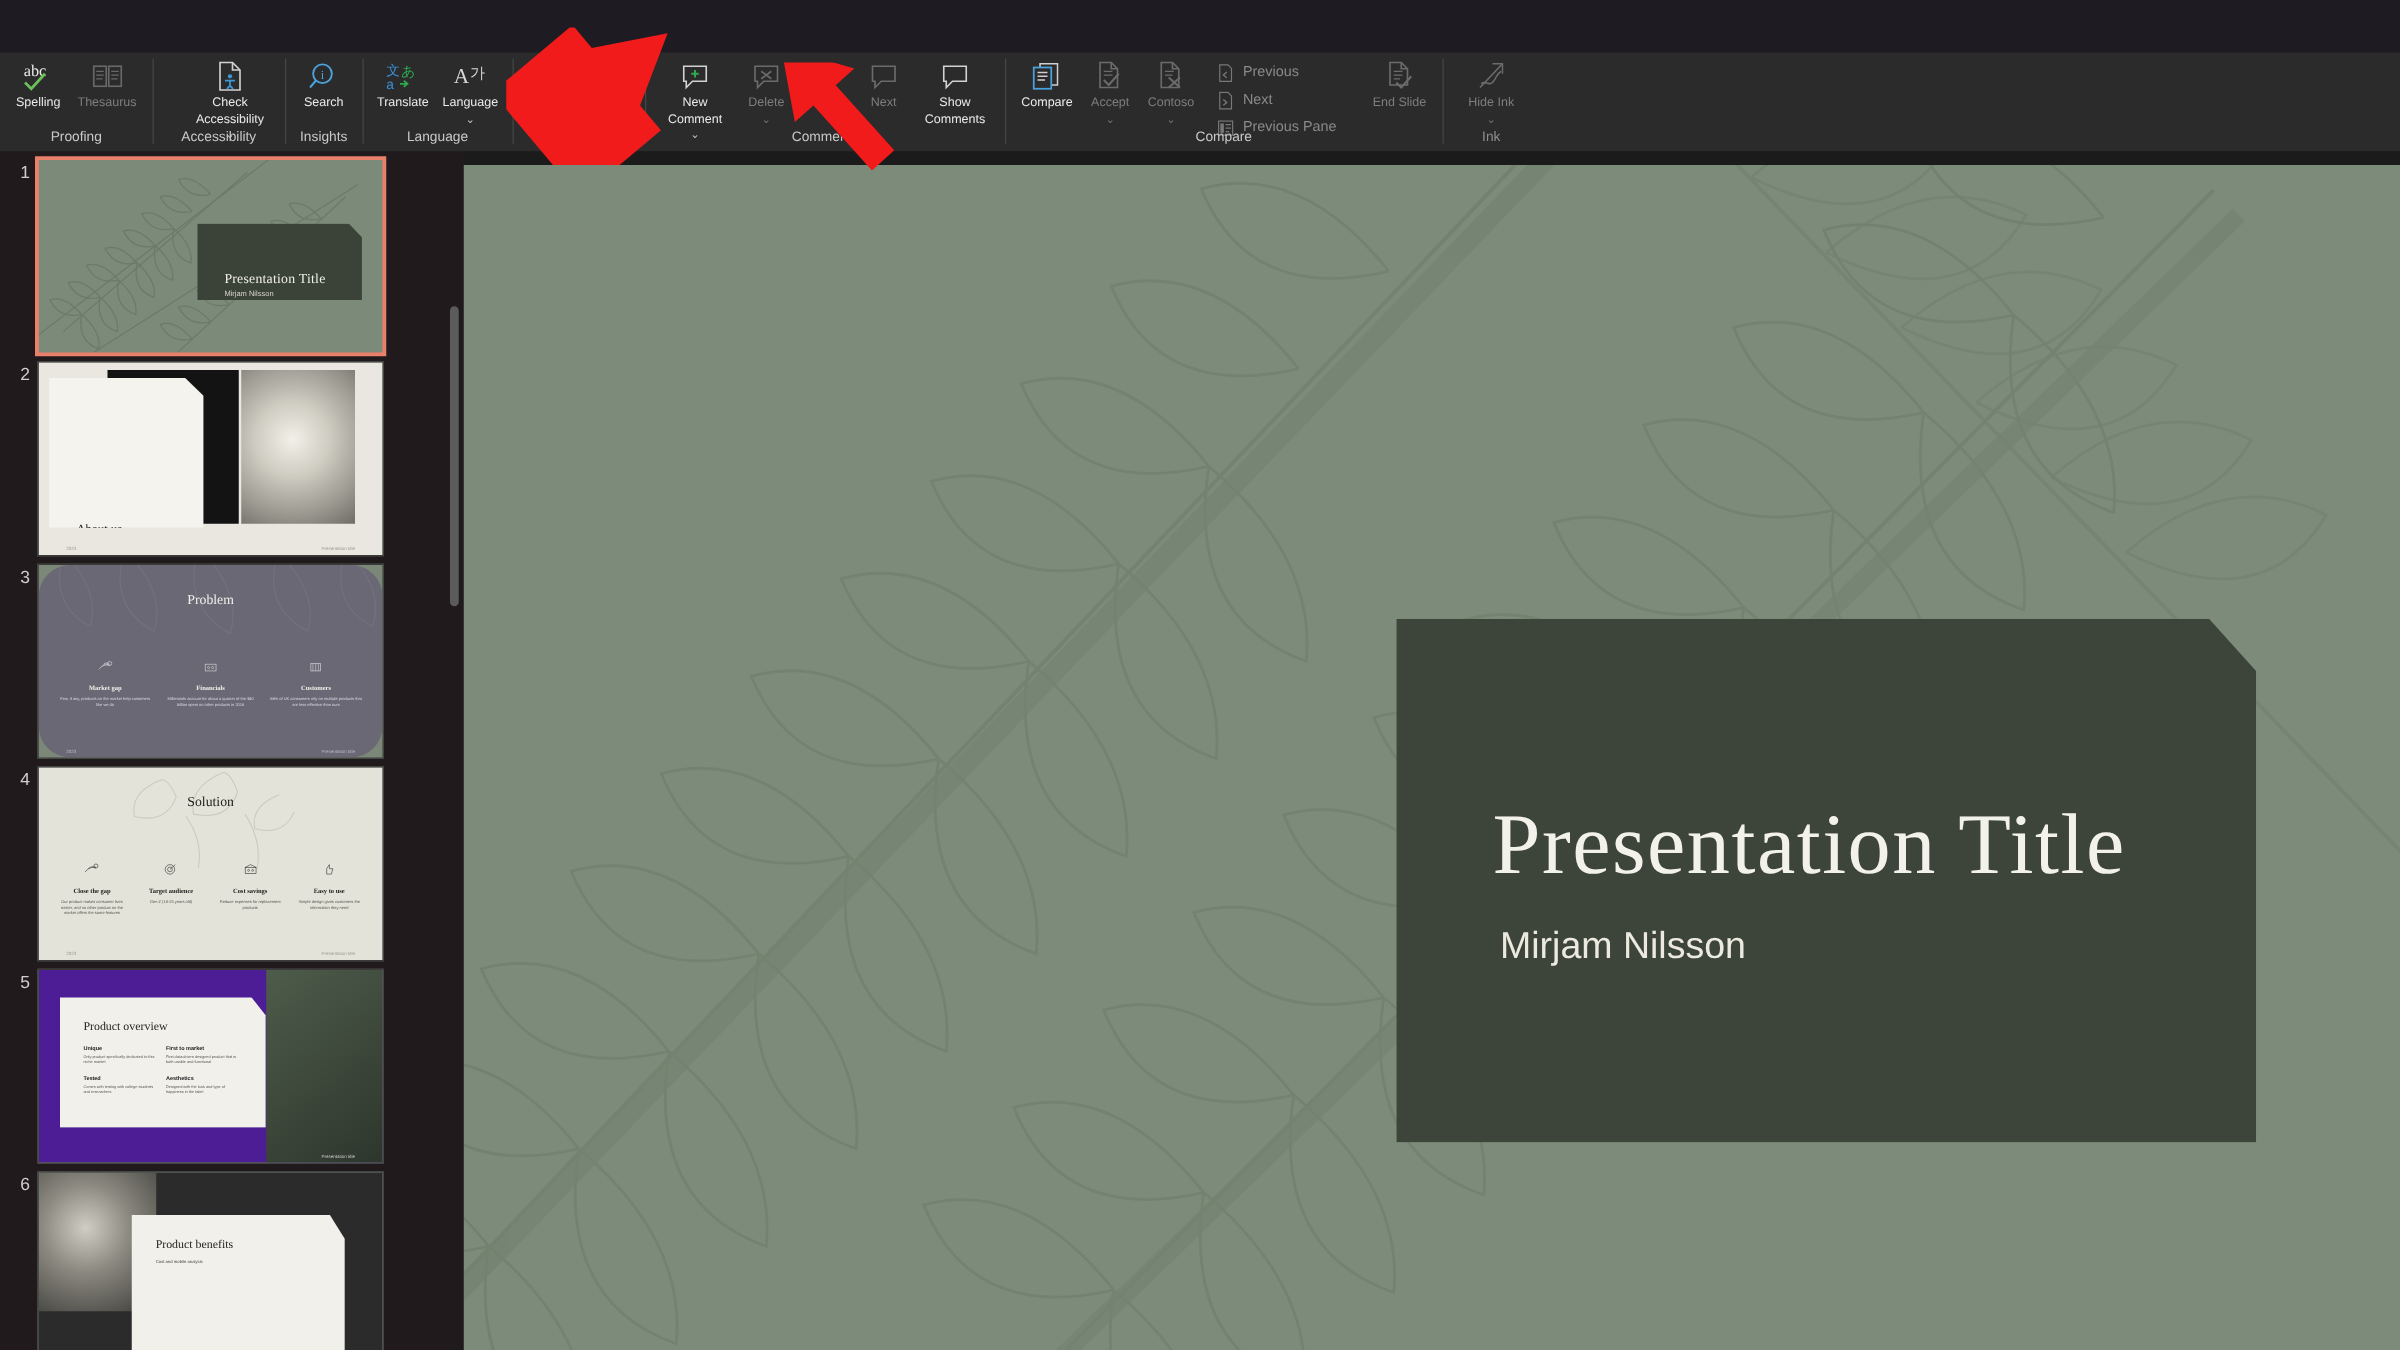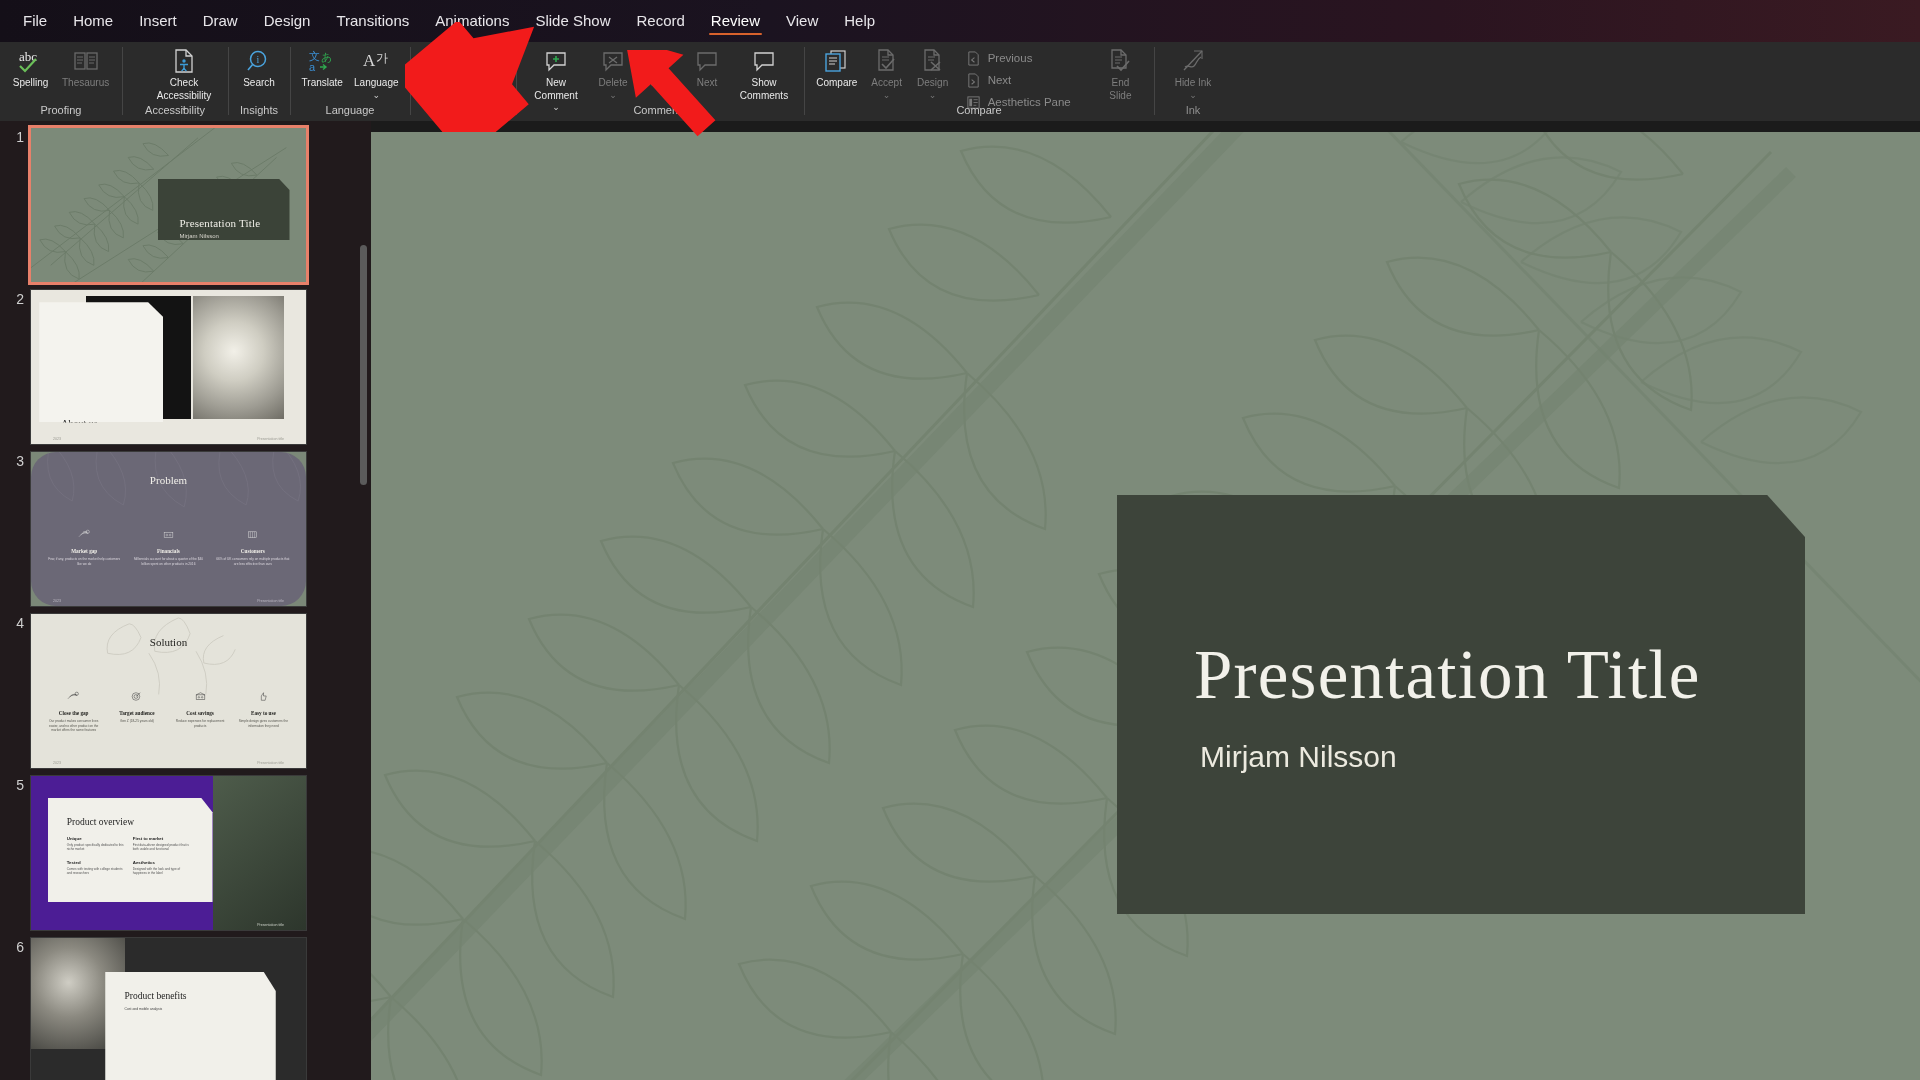--- a/index.html
+++ b/index.html
@@ -152,34 +152,20 @@
   }
 
   
   .arrow { position:absolute; pointer-events:none; }
 </style>
 </head>
 <body>
 
 <div id="app">
 
-  <div class="menubar">
-    <div class="menu-item">File</div>
-    <div class="menu-item">Home</div>
-    <div class="menu-item">Insert</div>
-    <div class="menu-item">Draw</div>
-    <div class="menu-item">Design</div>
-    <div class="menu-item">Transitions</div>
-    <div class="menu-item">Animations</div>
-    <div class="menu-item">Slide Show</div>
-    <div class="menu-item">Record</div>
-    <div class="menu-item active">Review</div>
-    <div class="menu-item">View</div>
-    <div class="menu-item">Help</div>
-  </div>
 
   <div class="ribbon">
 
     <div class="rgroup" style="width:122px">
       <div class="rgroup-items">
         <div class="btn">
           <div class="ico">
             <svg width="28" height="26" viewBox="0 0 28 26">
                 <text x="2" y="13" font-family="Liberation Serif, serif" font-size="13" fill="#e9e9e9">abc</text>
                 <path d="M3 18 L8 23 L19 11" stroke="#6bbf59" stroke-width="2.2" fill="none"></path>
@@ -365,21 +351,21 @@
         </div>
         <div class="btn disabled">
           <div class="ico">
             <svg width="26" height="26" viewBox="0 0 26 26">
                 <path d="M5 2h9l5 5v15H5z" fill="none" stroke="#c4c4c4" stroke-width="1.3"></path>
                 <path d="M14 2v5h5" fill="none" stroke="#c4c4c4" stroke-width="1.3"></path>
                 <path d="M8 9h7M8 12h6" stroke="#c4c4c4" stroke-width="1"></path>
                 <path d="M11 14l9 8M20 14l-9 8" stroke="#c4c4c4" stroke-width="1.6"></path>
               </svg>
           </div>
-          <div class="lbl">Design</div>
+          <div class="lbl">Contoso</div>
           <div class="caret">⌄</div>
         </div>
 
         <div class="smallcol">
           <div class="smallrow">
             <span class="sico">
               <svg width="15" height="15" viewBox="0 0 16 16">
                   <path d="M3 1h7l3 3v11H3z" fill="none" stroke="#c4c4c4" stroke-width="1"></path>
                   <path d="M9 7L6 9.5l3 2.5" stroke="#c4c4c4" stroke-width="1.1" fill="none"></path>
                 </svg>
@@ -396,21 +382,21 @@
             <span class="slbl">Next</span>
           </div>
           <div class="smallrow">
             <span class="sico">
               <svg width="15" height="15" viewBox="0 0 16 16">
                   <rect x="2" y="2" width="12" height="12" fill="none" stroke="#c4c4c4" stroke-width="1"></rect>
                   <rect x="3.5" y="4" width="3" height="8" fill="#c4c4c4"></rect>
                   <path d="M8 5h4.5M8 8h4.5M8 11h3" stroke="#c4c4c4" stroke-width=".9"></path>
                 </svg>
             </span>
-            <span class="slbl">Aesthetics Pane</span>
+            <span class="slbl">Previous Pane</span>
           </div>
         </div>
 
         <div class="btn disabled" style="margin-left:12px">
           <div class="ico">
             <svg width="26" height="26" viewBox="0 0 26 26">
                 <path d="M5 2h9l5 5v13H5z" fill="none" stroke="#c4c4c4" stroke-width="1.3"></path>
                 <path d="M14 2v5h5" fill="none" stroke="#c4c4c4" stroke-width="1.3"></path>
                 <path d="M8 9h7M8 12h7M8 15h5" stroke="#c4c4c4" stroke-width="1"></path>
                 <path d="M10 18l4 4 8-9" stroke="#c4c4c4" stroke-width="1.6" fill="none"></path>

